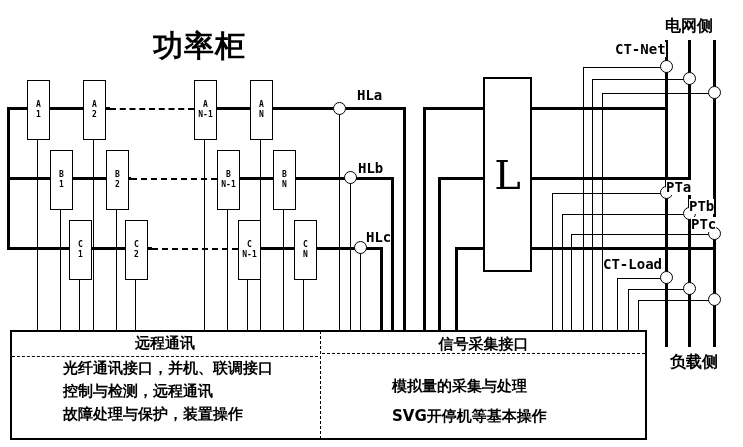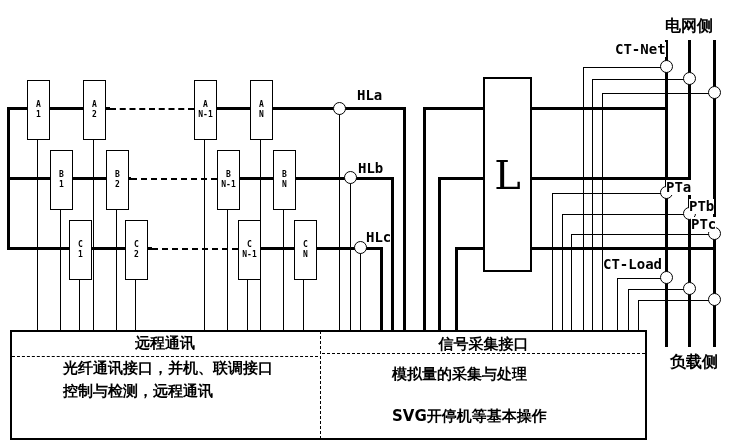--- a/index.html
+++ b/index.html
@@ -33,20 +33,21 @@
   #cab-title{position:absolute;left:288px;top:346px;font-family:"DejaVu Serif",serif;
          font-size:28px;font-weight:bold;z-index:4;background:#fff;padding:0 2px;white-space:nowrap;}
   .cab-h{position:absolute;font-weight:bold;font-size:15px;z-index:3;text-align:center;white-space:nowrap;}
   .cab-i{position:absolute;font-weight:bold;font-size:15px;z-index:3;white-space:nowrap;line-height:17px;}
 </style>
 </head>
 <body>
 
 <div id="stage">
 
+  <div id="title">功率柜</div>
   <div class="cjk" style="left:665px;top:17px">电网侧</div>
   <div class="cjk" style="left:670px;top:353px">负载侧</div>
 
   <div class="h3" style="left:7px;top:107px;width:103px"></div>
   <div class="hdash" style="left:110px;top:108px;width:84px"></div>
   <div class="h3" style="left:194px;top:107px;width:212px"></div>
   <div class="v3" style="left:403px;top:107px;height:223px"></div>
 
   <div class="h3" style="left:7px;top:177px;width:124px"></div>
   <div class="hdash" style="left:131px;top:178px;width:86px"></div>
@@ -186,18 +187,19 @@
 
   <div id="cabinet"></div>
   <div class="vdash" style="left:320px;top:331px;height:108px"></div>
   <div class="hdash1" style="left:12px;top:356px;width:306px"></div>
   <div class="hdash1" style="left:322px;top:353px;width:323px"></div>
 
 
   <div class="cab-h" style="left:12px;top:334px;width:306px">远程通讯</div>
   <div class="cab-i" style="left:63px;top:383px">控制与检测，远程通讯</div>
   <div class="cab-i" style="left:63px;top:360px">光纤通讯接口，并机、联调接口</div>
+  <div class="cab-i" style="left:63px;top:406px">故障处理与保护，装置操作</div>
 
   <div class="cab-h" style="left:322px;top:335px;width:323px">信号采集接口</div>
-  <div class="cab-i" style="left:392px;top:366px">模拟量的采集与处理</div>
+  <div class="cab-i" style="left:392px;top:378px">模拟量的采集与处理</div>
   <div class="cab-i" style="left:392px;top:408px">SVG开停机等基本操作</div>
 
 </div>
 
 </body></html>

